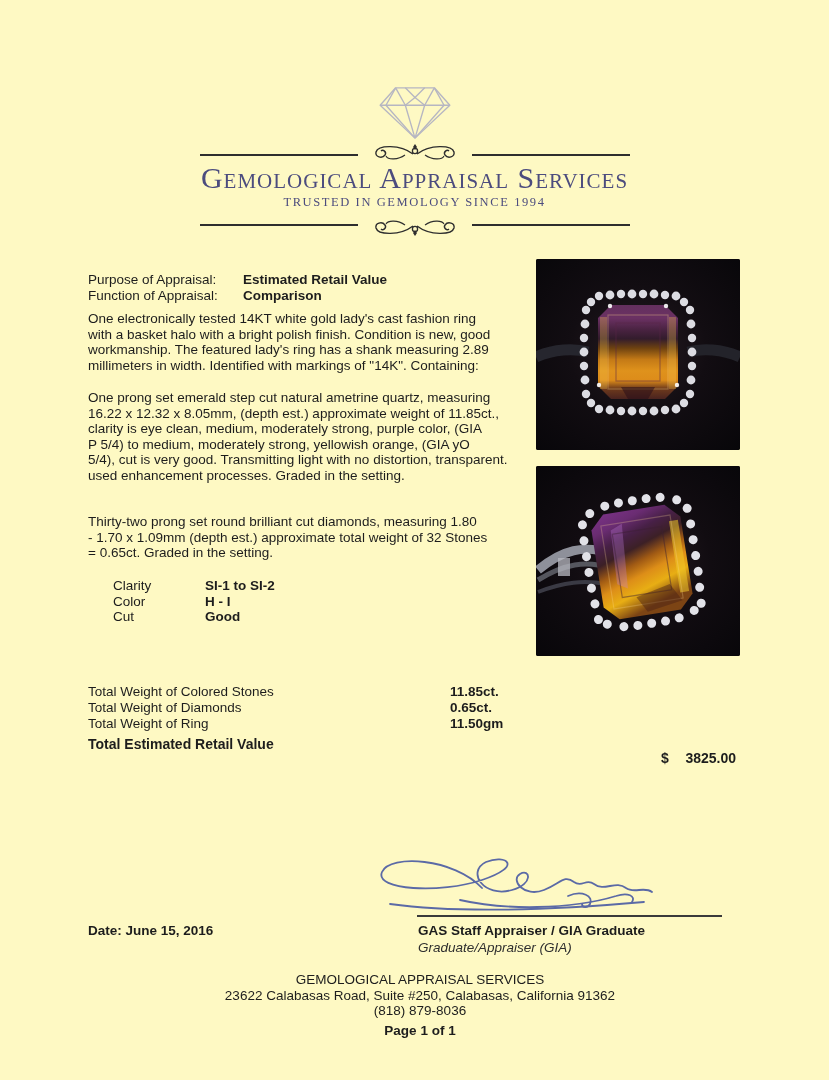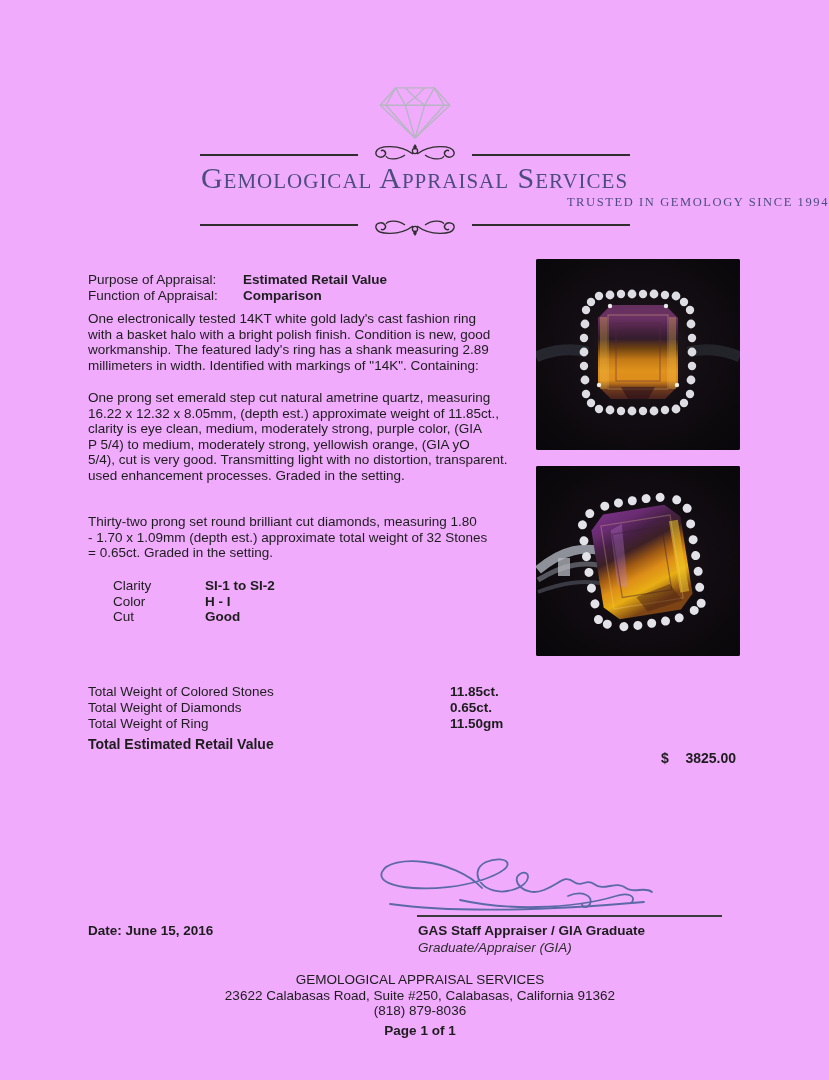--- a/index.html
+++ b/index.html
@@ -1,26 +1,26 @@
 <!DOCTYPE html>
 <html><head>
 <meta charset="utf-8">
 <style>
   html,body{margin:0;padding:0;background:#ffffff;}
-  .page{position:relative;width:829px;height:1080px;background:#f0abfc;
+  .page{position:relative;width:829px;height:1080px;background:#fef9c3;
         font-family:"Liberation Sans",sans-serif;color:#1d1d1d;overflow:hidden;}
 
   
   .header{position:absolute;top:82px;left:0;width:100%;text-align:center;}
   .diamond-wrap{height:60px;}
   .ornament{display:block;margin:0 auto;width:430px;height:20px;}
   .brand-title{font-family:"Liberation Serif",serif;font-variant:small-caps;
                font-weight:400;font-size:30px;line-height:30px;color:#4c4c7e;letter-spacing:1px;margin-top:1px;}
   .brand-tagline{font-family:"Liberation Serif",serif;font-size:12.5px;color:#4c4c7e;
-                 letter-spacing:1.6px;margin-top:2px;margin-bottom:8px;text-align:right;}
+                 letter-spacing:1.6px;margin-top:2px;margin-bottom:8px;}
 
   
   .meta{position:absolute;top:272px;left:88px;font-size:13.5px;line-height:15.5px;}
   .meta-row{display:flex;}
   .meta-label{width:155px;}
   .meta-value{font-weight:bold;}
 
   .para{position:absolute;left:88px;width:445px;font-size:13.5px;line-height:15.6px;}
   #para1{top:311px;} #para2{top:390px;} #para3{top:514px;}
 

